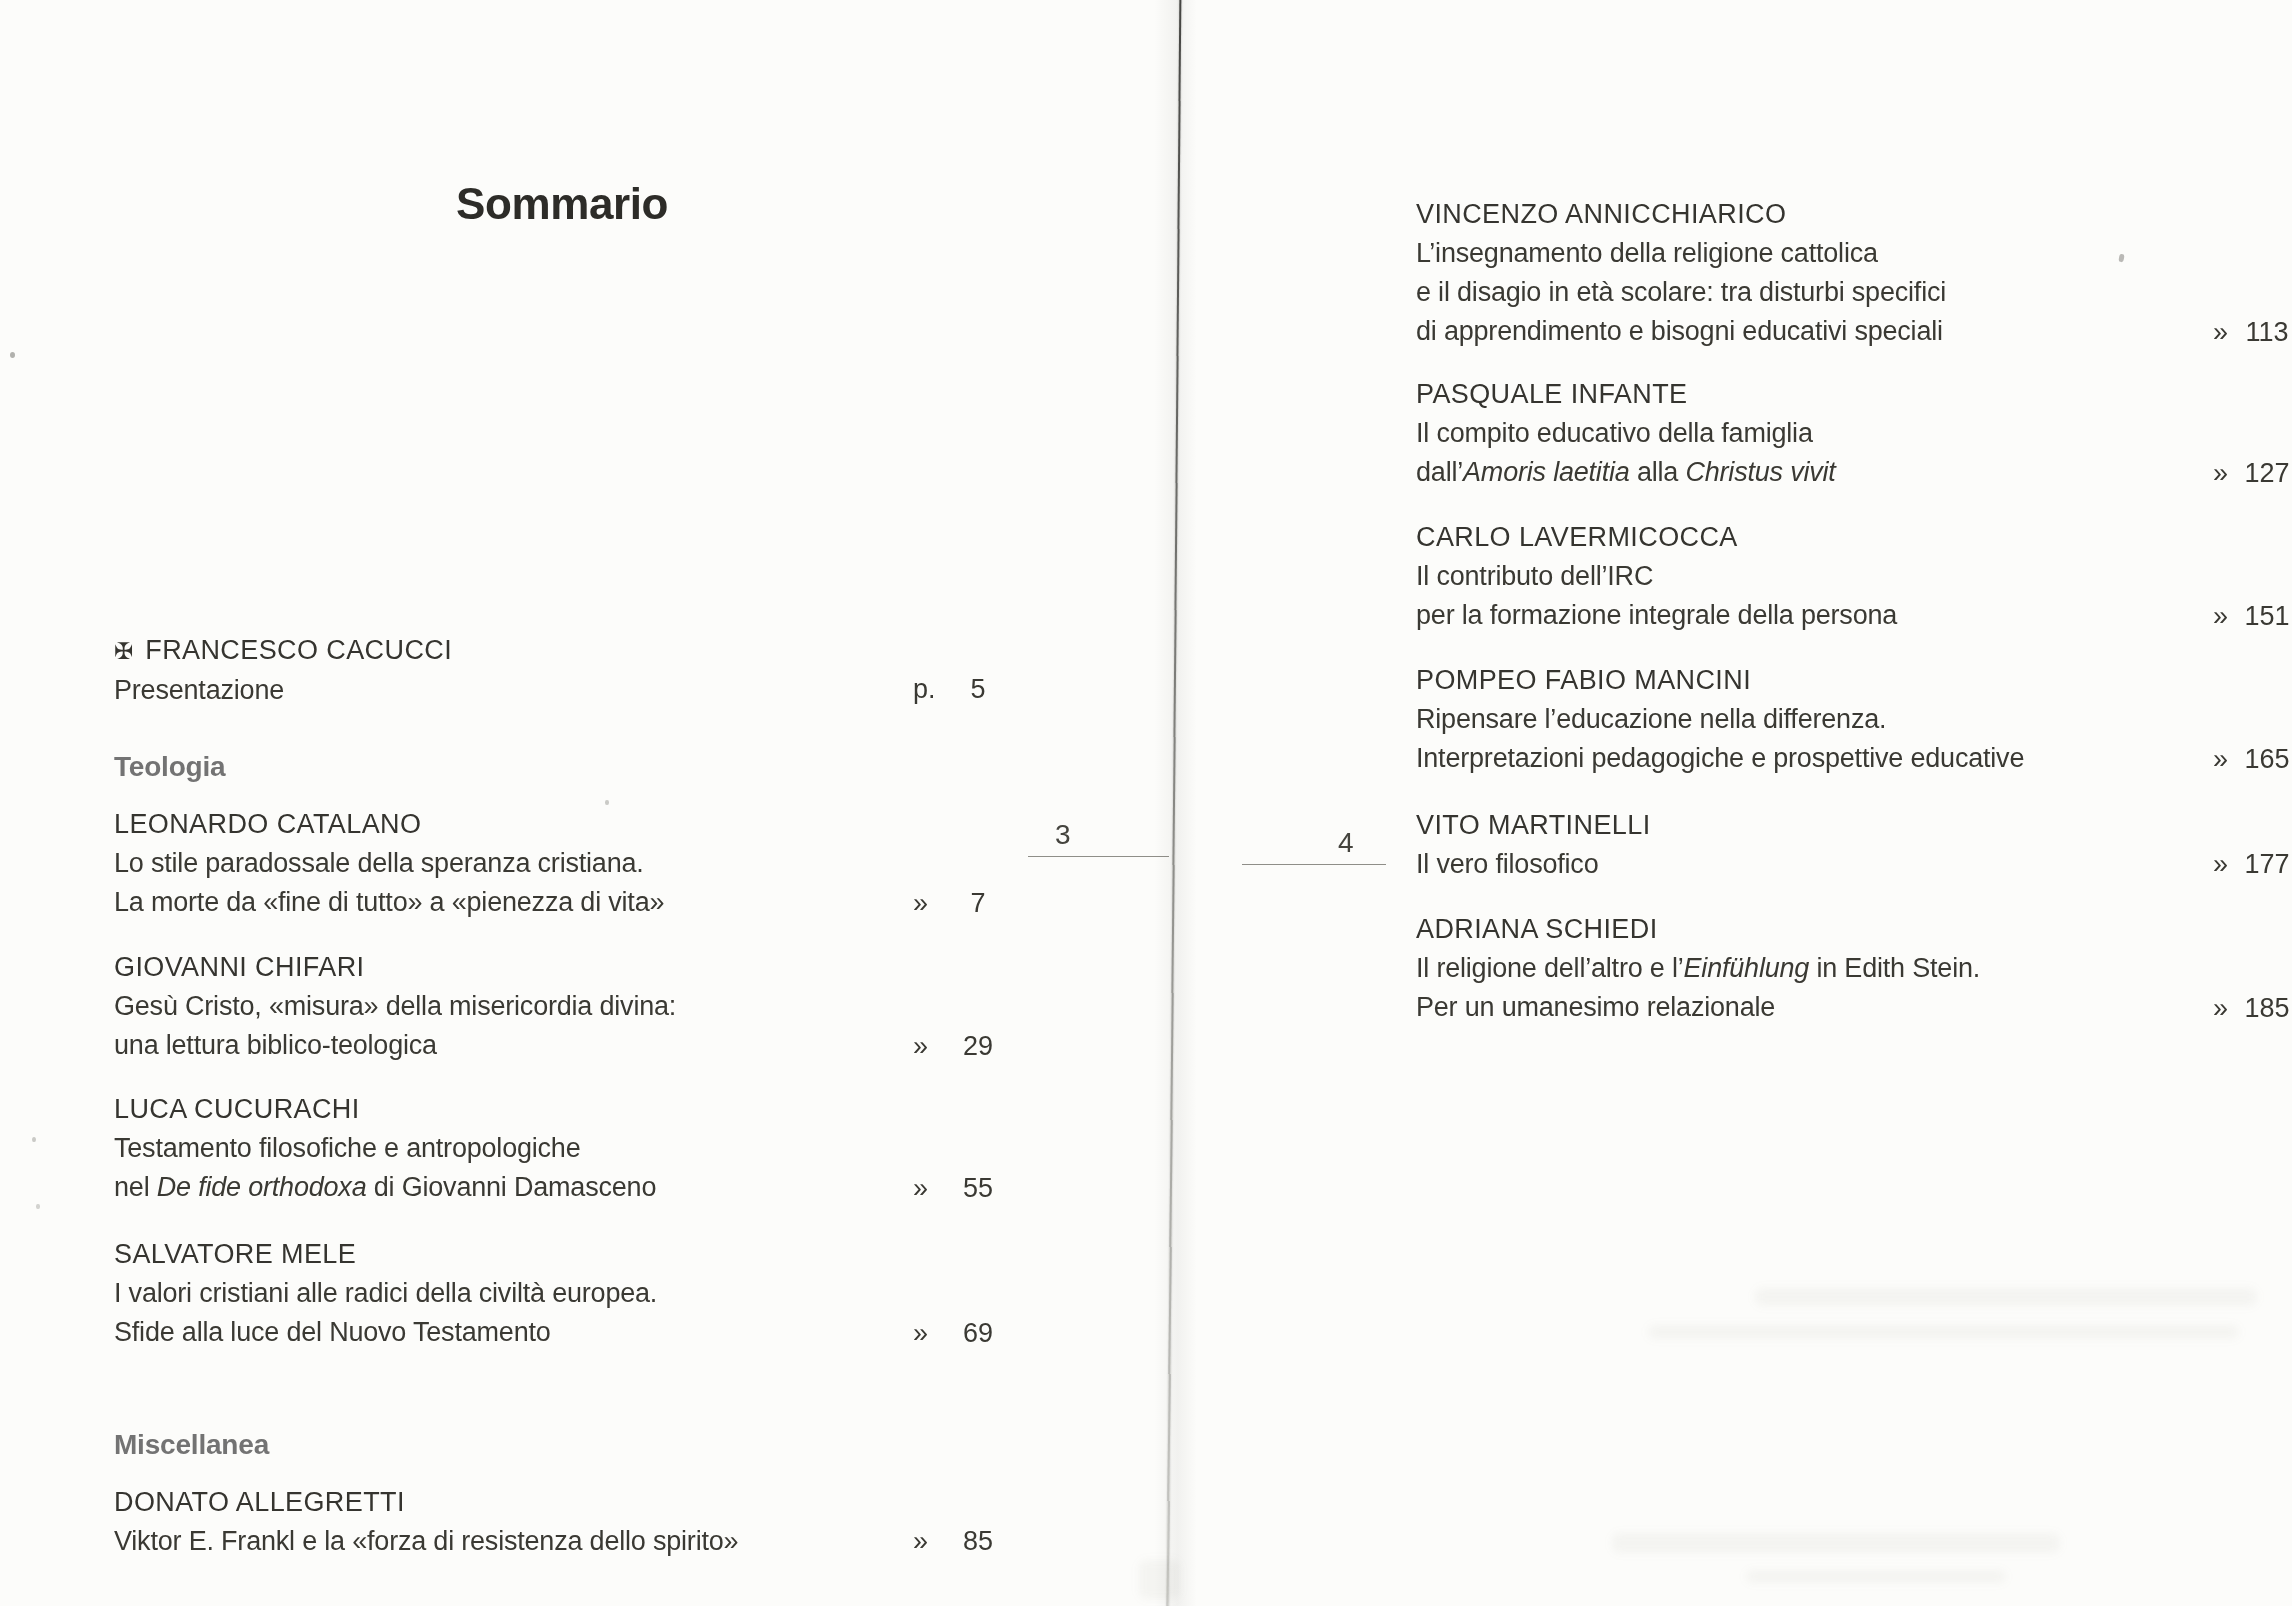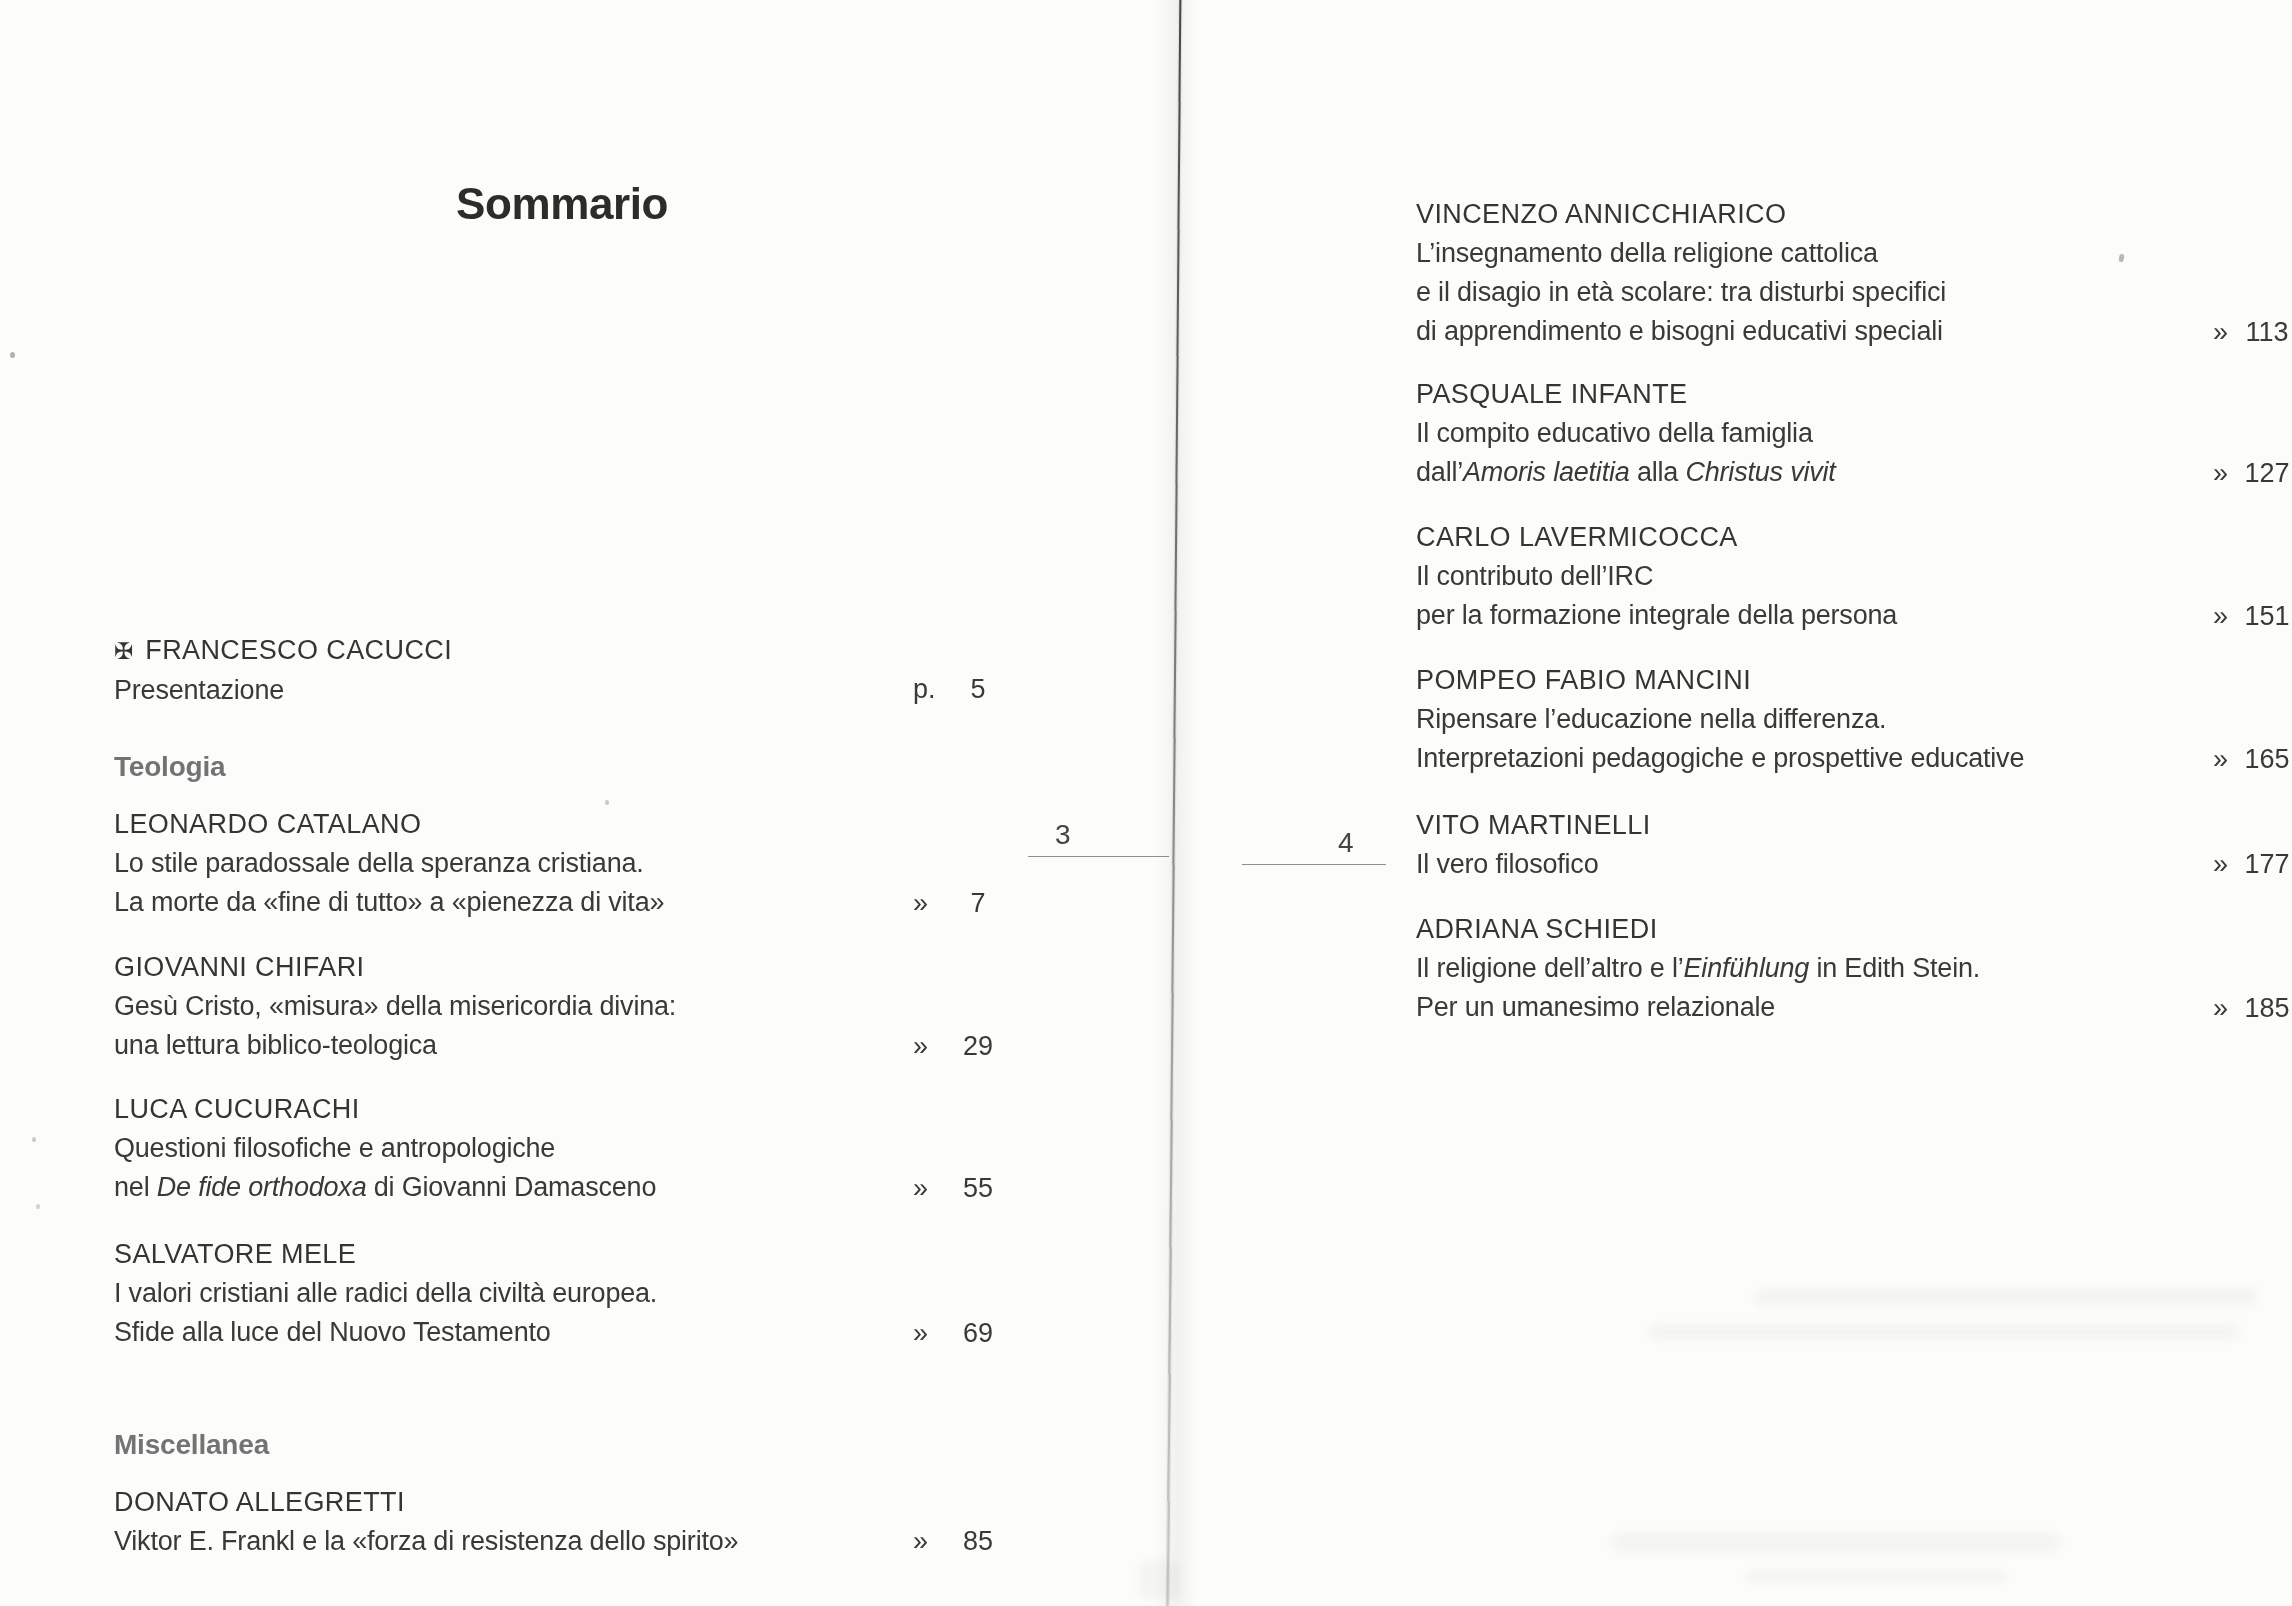--- a/index.html
+++ b/index.html
@@ -103,21 +103,21 @@
       <div class="line"><span>Gesù Cristo, «misura» della misericordia divina:</span></div>
       <div class="line"><span>una lettura biblico-teologica</span></div>
       <div class="ref" style="top:79px">
         <span class="mark">»</span>
         <span class="num">29</span>
       </div>
     </div>
 
     <div class="entry" style="top:1090px">
       <div class="line author"><span>LUCA CUCURACHI</span></div>
-      <div class="line"><span>Questioni filosofiche e antropologiche</span></div>
+      <div class="line"><span>Testamento filosofiche e antropologiche</span></div>
       <div class="line"><span>nel </span><span class="it">De fide orthodoxa</span><span> di Giovanni Damasceno</span></div>
       <div class="ref" style="top:79px">
         <span class="mark">»</span>
         <span class="num">55</span>
       </div>
     </div>
 
     <div class="entry" style="top:1235px">
       <div class="line author"><span>SALVATORE MELE</span></div>
       <div class="line"><span>I valori cristiani alle radici della civiltà europea.</span></div>

